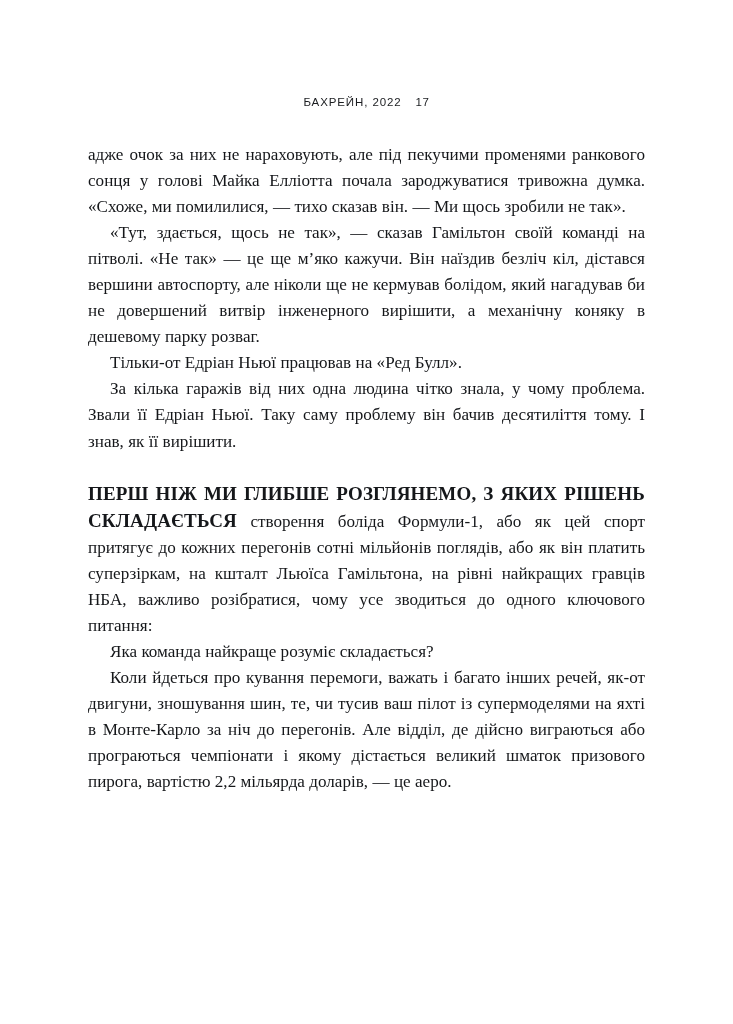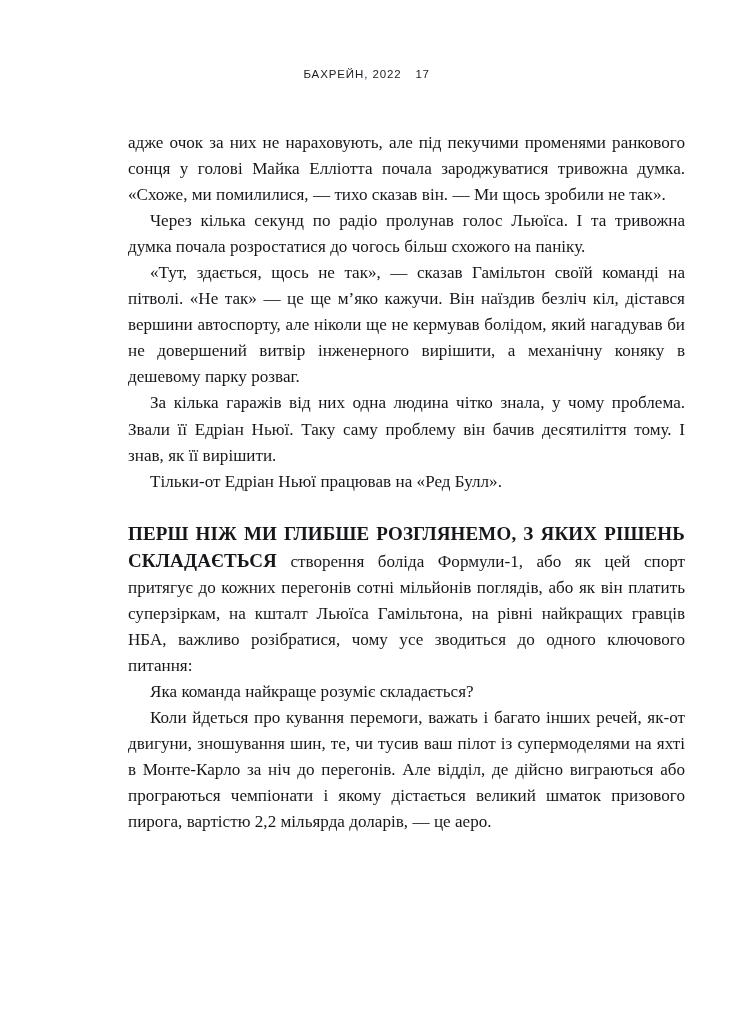--- a/index.html
+++ b/index.html
@@ -20,21 +20,21 @@
   .page {
     position: relative;
     width: 733px;
     height: 1024px;
     box-sizing: border-box;
   }
 
   
   .running-head {
     position: absolute;
-    top: 68px;
+    top: 96px;
     left: 0;
     width: 733px;
     text-align: center;
     font-family: "Liberation Sans", "DejaVu Sans", sans-serif;
     font-size: 11.5px;
     letter-spacing: 0.9px;
     color: #1b1d20;
     white-space: nowrap;
   }
   .running-head .rh-title {
@@ -42,24 +42,23 @@
   }
   .running-head .rh-folio {
     display: inline;
     margin-left: 14px;
     letter-spacing: 0.6px;
   }
 
   
   .textblock {
     position: absolute;
-    top: 130px;
+    top: 142px;
     left: 88px;
     width: 557px;
-    margin-left: 40px;
   }
 
   p.para {
     margin: 0;
     font-size: 17.1px;
     line-height: 26.05px;
     text-align: justify;
     text-justify: inter-word;
     text-indent: 22px;
     hyphens: manual;
@@ -86,27 +85,26 @@
 <div class="page">
 
   <div class="running-head">
     <span class="rh-title">БАХРЕЙН, 2022</span><span class="rh-folio">17</span>
   </div>
 
   <div class="textblock">
 
     <p class="para noindent"><span>адже очок за них не нараховують, але під пекучими променями ранкового сонця у голові Майка Елліотта почала зароджуватися тривожна думка. «Схоже, ми помилилися, — тихо сказав він. — Ми щось зробили не так».</span></p>
 
-    <p class="para"><span>Через кілька секунд по радіо пролунав голос Льюїса. І та тривожна думка почала розростатися до чогось більш схожого на паніку.</span></p>
 
     <p class="para"><span>«Тут, здається, щось не так», — сказав Гамільтон своїй команді на пітволі. «Не так» — це ще м’яко кажучи. Він наїздив безліч кіл, дістався вершини автоспорту, але ніколи ще не кермував болідом, який нагадував би не довершений витвір інженерного вирішити, а механічну коняку в дешевому парку розваг.</span></p>
 
+    <p class="para"><span>Тільки-от Едріан Ньюї працював на «Ред Булл».</span></p>
+
     <p class="para"><span>За кілька гаражів від них одна людина чітко знала, у чому проблема. Звали її Едріан Ньюї. Таку саму проблему він бачив десятиліття тому. І знав, як її вирішити.</span></p>
-
-    <p class="para"><span>Тільки-от Едріан Ньюї працював на «Ред Булл».</span></p>
 
     <p class="para noindent spaced-before"><span class="leadin">Перш ніж ми глибше розглянемо, з яких рішень складається</span><span> створення боліда Формули-1, або як цей спорт притягує до кожних перегонів сотні мільйонів поглядів, або як він платить суперзіркам, на кшталт Льюїса Гамільтона, на рівні найкращих гравців НБА, важливо розібратися, чому усе зводиться до одного ключового питання:</span></p>
 
     <p class="para"><span>Яка команда найкраще розуміє складається?</span></p>
 
     <p class="para"><span>Коли йдеться про кування перемоги, важать і багато інших речей, як-от двигуни, зношування шин, те, чи тусив ваш пілот із супермоделями на яхті в Монте-Карло за ніч до перегонів. Але відділ, де дійсно виграються або програються чемпіонати і якому дістається великий шматок призового пирога, вартістю 2,2 мільярда доларів, — це аеро.</span></p>
 
   </div>
 </div>
 

